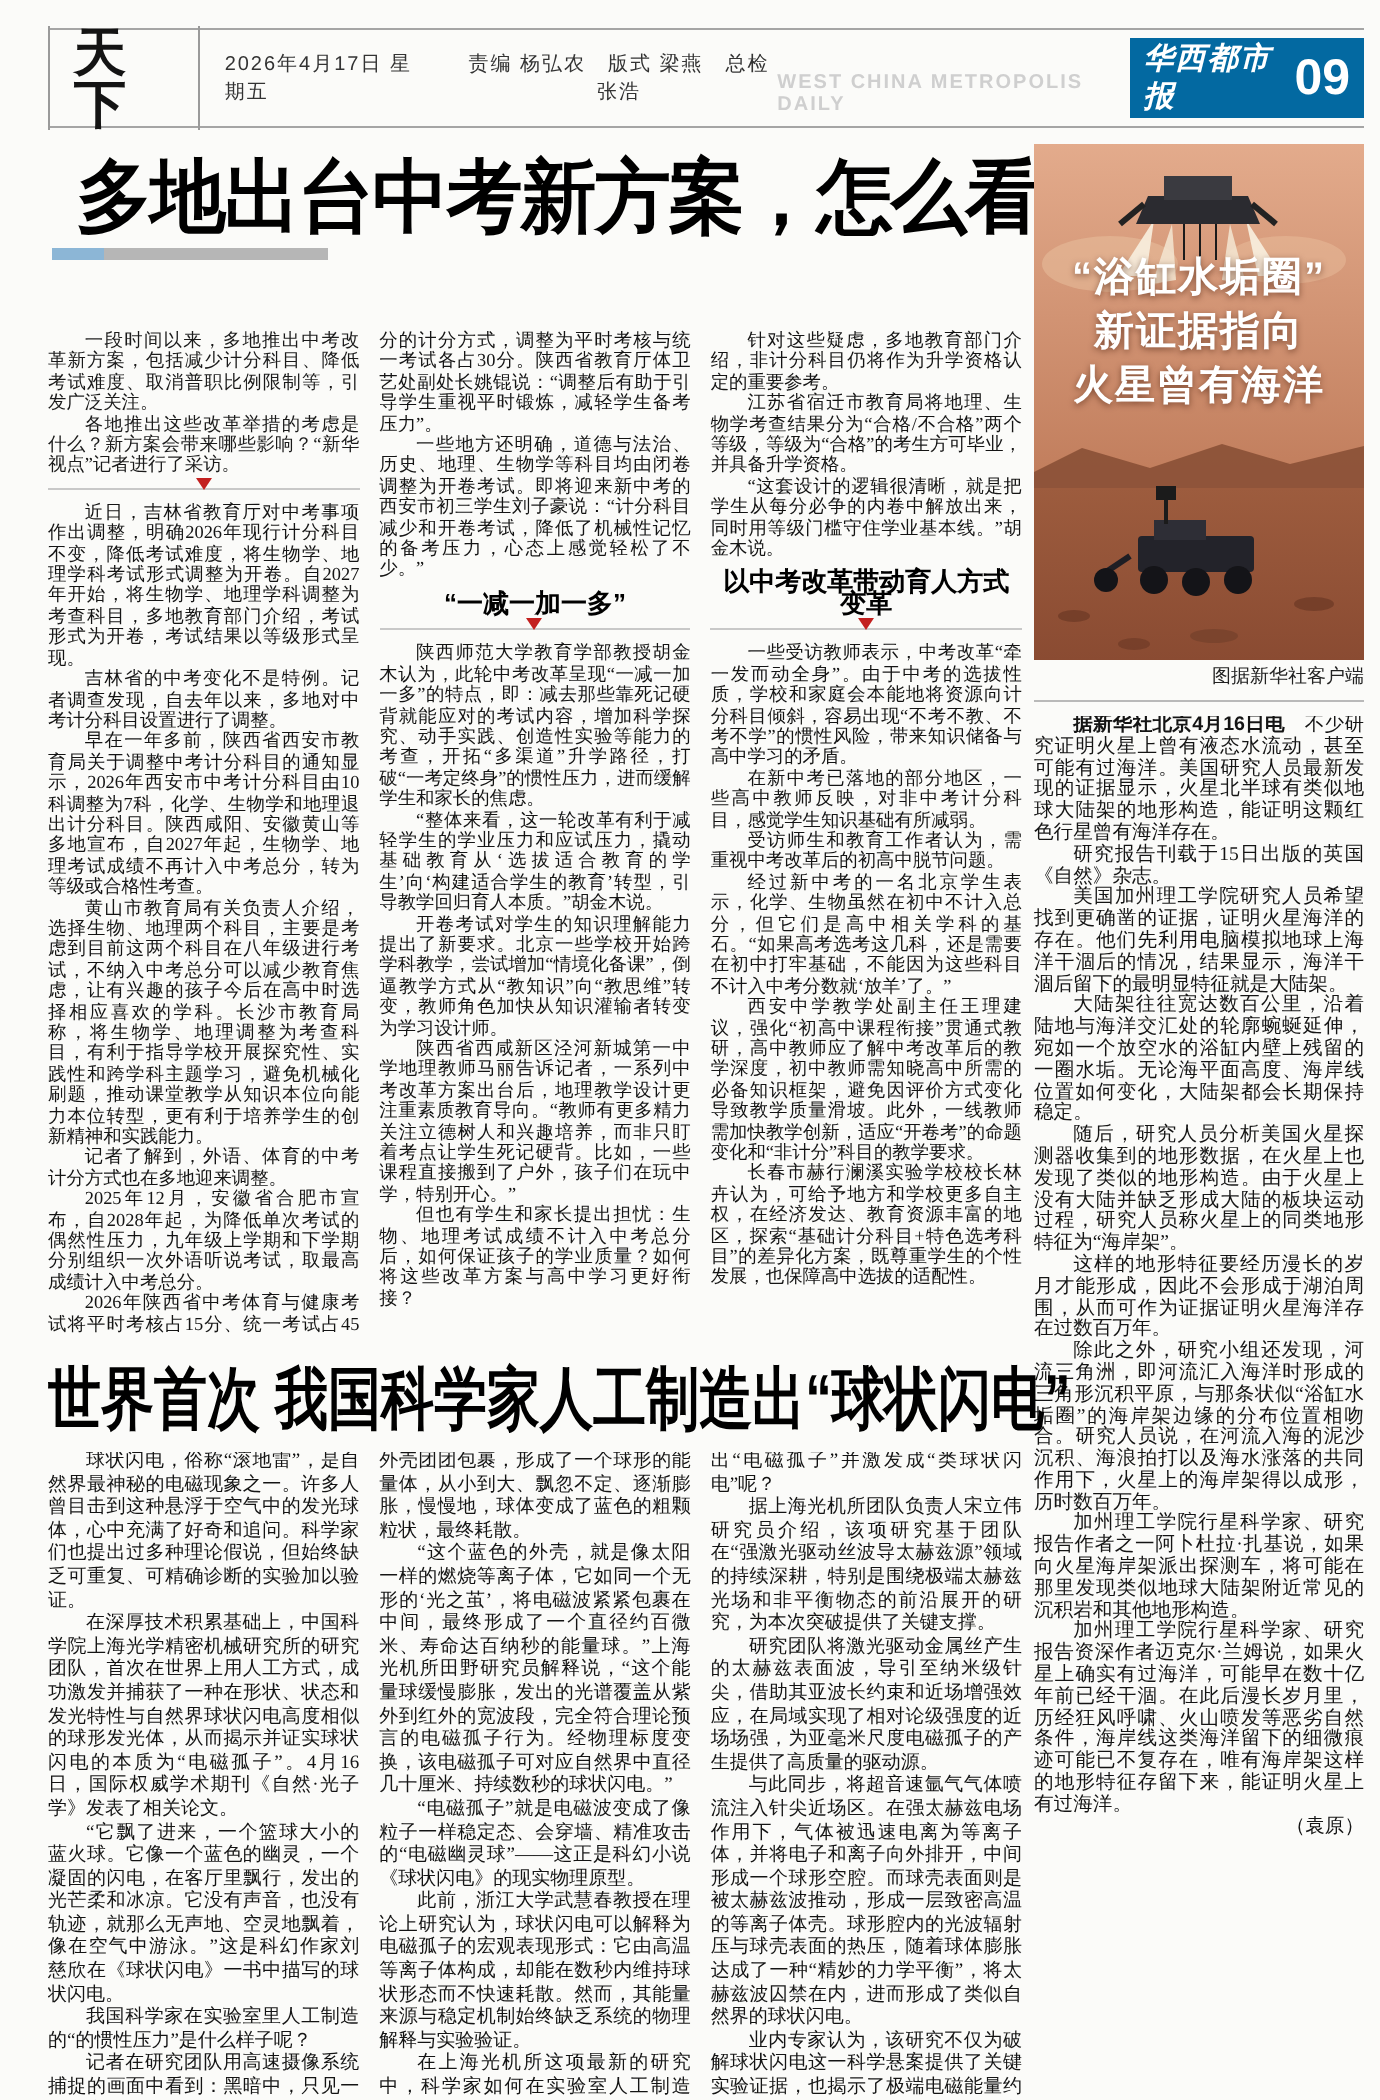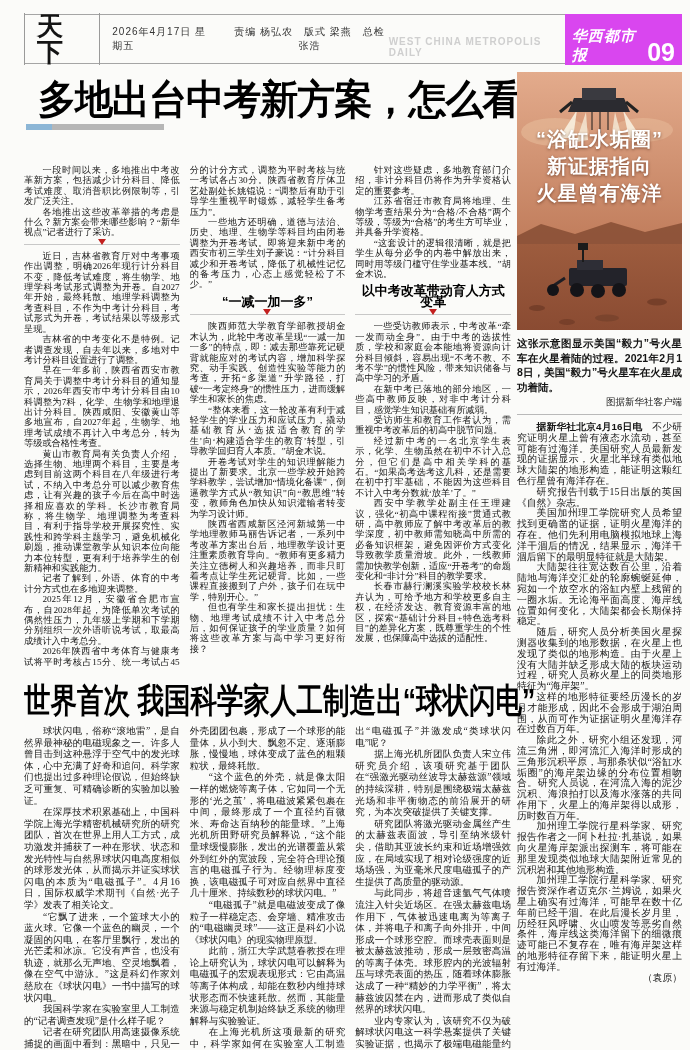--- a/index.html
+++ b/index.html
@@ -12,22 +12,22 @@
     border-bottom:1px solid #a5a5a5;height:50px;}
   .section-label{font-family:"Liberation Sans",sans-serif;font-weight:bold;
     font-size:26px;line-height:1;padding:0 12px;border-left:1px solid #9a9a9a;
     border-right:1px solid #9a9a9a;letter-spacing:2px;}
   .dateline{font-size:10px;color:#333;margin-left:12px;letter-spacing:1px;
     font-family:"Liberation Sans",sans-serif;}
   .staffline{margin-left:14px;text-align:center;}
   .mast-right{margin-left:auto;display:flex;align-items:center;}
   .eng-mast{color:#cfcfcf;font-size:10px;font-weight:bold;letter-spacing:1px;
     font-family:"Liberation Sans",sans-serif;margin-right:6px;margin-top:16px;}
-  .brandbox{background:#d946ef;color:#fff;height:51px;display:flex;
-    align-items:flex-end;padding:0 7px;}
+  .brandbox{background:#0369a1;color:#fff;height:40px;display:flex;
+    align-items:center;padding:0 7px;}
   .brandname{font-size:15px;font-weight:bold;font-style:italic;
     letter-spacing:1px;margin-right:8px;}
   .pagenum{font-family:"Liberation Sans",sans-serif;font-size:25px;
     font-weight:bold;line-height:1;}
 
   
   .body-wrap{display:flex;margin-top:8px;}
   .left-col{width:487px;margin-right:6px;}
   .right-col{width:165px;}
 
@@ -104,21 +104,21 @@
         <div class="intro">
             <p>一段时间以来，多地推出中考改革新方案，包括减少计分科目、降低考试难度、取消普职比例限制等，引发广泛关注。</p>
             <p>各地推出这些改革举措的考虑是什么？新方案会带来哪些影响？“新华视点”记者进行了采访。</p>
           </div>
 
         <section>
           <div class="subhead-rule">
               <span class="tri"></span>
             </div>
           <div>
-              <p>近日，吉林省教育厅对中考事项作出调整，明确2026年现行计分科目不变，降低考试难度，将生物学、地理学科考试形式调整为开卷。自2027年开始，最终耗散、地理学科调整为考查科目，不作为中考计分科目，考试形式为开卷，考试结果以等级形式呈现。</p>
+              <p>近日，吉林省教育厅对中考事项作出调整，明确2026年现行计分科目不变，降低考试难度，将生物学、地理学科考试形式调整为开卷。自2027年开始，将生物学、地理学科调整为考查科目，多地教育部门介绍，考试形式为开卷，考试结果以等级形式呈现。</p>
               <p>吉林省的中考变化不是特例。记者调查发现，自去年以来，多地对中考计分科目设置进行了调整。</p>
               <p>早在一年多前，陕西省西安市教育局关于调整中考计分科目的通知显示，2026年西安市中考计分科目由10科调整为7科，化学、生物学和地理退出计分科目。陕西咸阳、安徽黄山等多地宣布，自2027年起，生物学、地理考试成绩不再计入中考总分，转为等级或合格性考查。</p>
               <p>黄山市教育局有关负责人介绍，选择生物、地理两个科目，主要是考虑到目前这两个科目在八年级进行考试，不纳入中考总分可以减少教育焦虑，让有兴趣的孩子今后在高中时选择相应喜欢的学科。长沙市教育局称，将生物学、地理调整为考查科目，有利于指导学校开展探究性、实践性和跨学科主题学习，避免机械化刷题，推动课堂教学从知识本位向能力本位转型，更有利于培养学生的创新精神和实践能力。</p>
               <p>记者了解到，外语、体育的中考计分方式也在多地迎来调整。</p>
               <p>2025年12月，安徽省合肥市宣布，自2028年起，为降低单次考试的偶然性压力，九年级上学期和下学期分别组织一次外语听说考试，取最高成绩计入中考总分。</p>
               <p>2026年陕西省中考体育与健康考试将平时考核占15分、统一考试占45分的计分方式，调整为平时考核与统一考试各占30分。陕西省教育厅体卫艺处副处长姚锟说：“调整后有助于引导学生重视平时锻炼，减轻学生备考压力”。</p>
               <p>一些地方还明确，道德与法治、历史、地理、生物学等科目均由闭卷调整为开卷考试。即将迎来新中考的西安市初三学生刘子豪说：“计分科目减少和开卷考试，降低了机械性记忆的备考压力，心态上感觉轻松了不少。”</p>
             </div>
         </section>
 
@@ -156,21 +156,21 @@
 
       </div>
 
       <h2 class="bottom-head">世界首次 我国科学家人工制造出“球状闪电”</h2>
 
       <div class="cols3b">
         <div>
             <p>球状闪电，俗称“滚地雷”，是自然界最神秘的电磁现象之一。许多人曾目击到这种悬浮于空气中的发光球体，心中充满了好奇和追问。科学家们也提出过多种理论假说，但始终缺乏可重复、可精确诊断的实验加以验证。</p>
             <p>在深厚技术积累基础上，中国科学院上海光学精密机械研究所的研究团队，首次在世界上用人工方式，成功激发并捕获了一种在形状、状态和发光特性与自然界球状闪电高度相似的球形发光体，从而揭示并证实球状闪电的本质为“电磁孤子”。4月16日，国际权威学术期刊《自然·光子学》发表了相关论文。</p>
             <p>“它飘了进来，一个篮球大小的蓝火球。它像一个蓝色的幽灵，一个凝固的闪电，在客厅里飘行，发出的光芒柔和冰凉。它没有声音，也没有轨迹，就那么无声地、空灵地飘着，像在空气中游泳。”这是科幻作家刘慈欣在《球状闪电》一书中描写的球状闪电。</p>
-            <p>我国科学家在实验室里人工制造的“记者调查发现”是什么样子呢？</p>
+            <p>我国科学家在实验室里人工制造的“的惯性压力”是什么样子呢？</p>
             <p>记者在研究团队用高速摄像系统捕捉的画面中看到：黑暗中，只见一个明亮的白色发光体，被一层幽蓝的外壳团团包裹，形成了一个球形的能量体，从小到大、飘忽不定、逐渐膨胀，慢慢地，球体变成了蓝色的粗颗粒状，最终耗散。</p>
             <p>“这个蓝色的外壳，就是像太阳一样的燃烧等离子体，它如同一个无形的‘光之茧’，将电磁波紧紧包裹在中间，最终形成了一个直径约百微米、寿命达百纳秒的能量球。”上海光机所田野研究员解释说，“这个能量球缓慢膨胀，发出的光谱覆盖从紫外到红外的宽波段，完全符合理论预言的电磁孤子行为。经物理标度变换，该电磁孤子可对应自然界中直径几十厘米、持续数秒的球状闪电。”</p>
             <p>“电磁孤子”就是电磁波变成了像粒子一样稳定态、会穿墙、精准攻击的“电磁幽灵球”——这正是科幻小说《球状闪电》的现实物理原型。</p>
             <p>此前，浙江大学武慧春教授在理论上研究认为，球状闪电可以解释为电磁孤子的宏观表现形式：它由高温等离子体构成，却能在数秒内维持球状形态而不快速耗散。然而，其能量来源与稳定机制始终缺乏系统的物理解释与实验验证。</p>
             <p>在上海光机所这项最新的研究中，科学家如何在实验室人工制造出“电磁孤子”并激发成“类球状闪电”呢？</p>
             <p>据上海光机所团队负责人宋立伟研究员介绍，该项研究基于团队在“强激光驱动丝波导太赫兹源”领域的持续深耕，特别是围绕极端太赫兹光场和非平衡物态的前沿展开的研究，为本次突破提供了关键支撑。</p>
             <p>研究团队将激光驱动金属丝产生的太赫兹表面波，导引至纳米级针尖，借助其亚波长约束和近场增强效应，在局域实现了相对论级强度的近场场强，为亚毫米尺度电磁孤子的产生提供了高质量的驱动源。</p>
             <p>与此同步，将超音速氩气气体喷流注入针尖近场区。在强太赫兹电场作用下，气体被迅速电离为等离子体，并将电子和离子向外排开，中间形成一个球形空腔。而球壳表面则是被太赫兹波推动，形成一层致密高温的等离子体壳。球形腔内的光波辐射压与球壳表面的热压，随着球体膨胀达成了一种“精妙的力学平衡”，将太赫兹波囚禁在内，进而形成了类似自然界的球状闪电。</p>
             <p>业内专家认为，该研究不仅为破解球状闪电这一科学悬案提供了关键实验证据，也揭示了极端电磁能量约束的基础物理机制，为聚变能源、高能量密度物理及能量存储等相关领域研究提供了新的参考。</p>
           </div>
@@ -221,21 +221,20 @@
           <ellipse cx="90" cy="246" rx="12" ry="3.5" fill="#73402b" opacity=".7"></ellipse>
           <ellipse cx="50" cy="250" rx="8" ry="3" fill="#6f3b27" opacity=".7"></ellipse>
         </svg>
         <div class="overlay-title">
             <p>“浴缸水垢圈”</p>
             <p>新证据指向</p>
             <p>火星曾有海洋</p>
           </div>
       </figure>
 
-      <p class="caption">这张示意图显示美国“毅力”号火星车在火星着陆的过程。2021年2月18日，美国“毅力”号火星车在火星成功着陆。</p>
       <p class="cap-credit">图据新华社客户端</p>
       <div class="sep"></div>
 
       <div class="mars-body">
         <p><span class="lead-in">据新华社北京4月16日电</span>　<span>不少研究证明火星上曾有液态水流动，甚至可能有过海洋。美国研究人员最新发现的证据显示，火星北半球有类似地球大陆架的地形构造，能证明这颗红色行星曾有海洋存在。</span></p>
         <div>
             <p>研究报告刊载于15日出版的英国《自然》杂志。</p>
             <p>美国加州理工学院研究人员希望找到更确凿的证据，证明火星海洋的存在。他们先利用电脑模拟地球上海洋干涸后的情况，结果显示，海洋干涸后留下的最明显特征就是大陆架。</p>
             <p>大陆架往往宽达数百公里，沿着陆地与海洋交汇处的轮廓蜿蜒延伸，宛如一个放空水的浴缸内壁上残留的一圈水垢。无论海平面高度、海岸线位置如何变化，大陆架都会长期保持稳定。</p>
             <p>随后，研究人员分析美国火星探测器收集到的地形数据，在火星上也发现了类似的地形构造。由于火星上没有大陆并缺乏形成大陆的板块运动过程，研究人员称火星上的同类地形特征为“海岸架”。</p>

